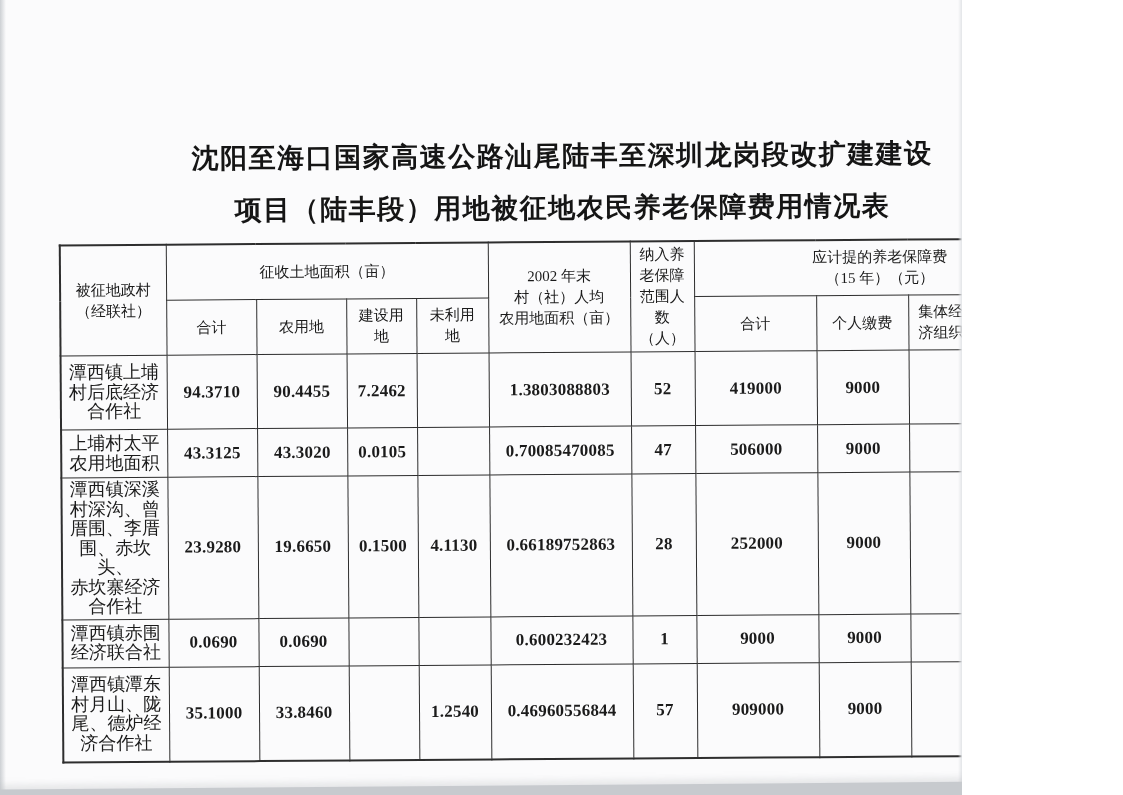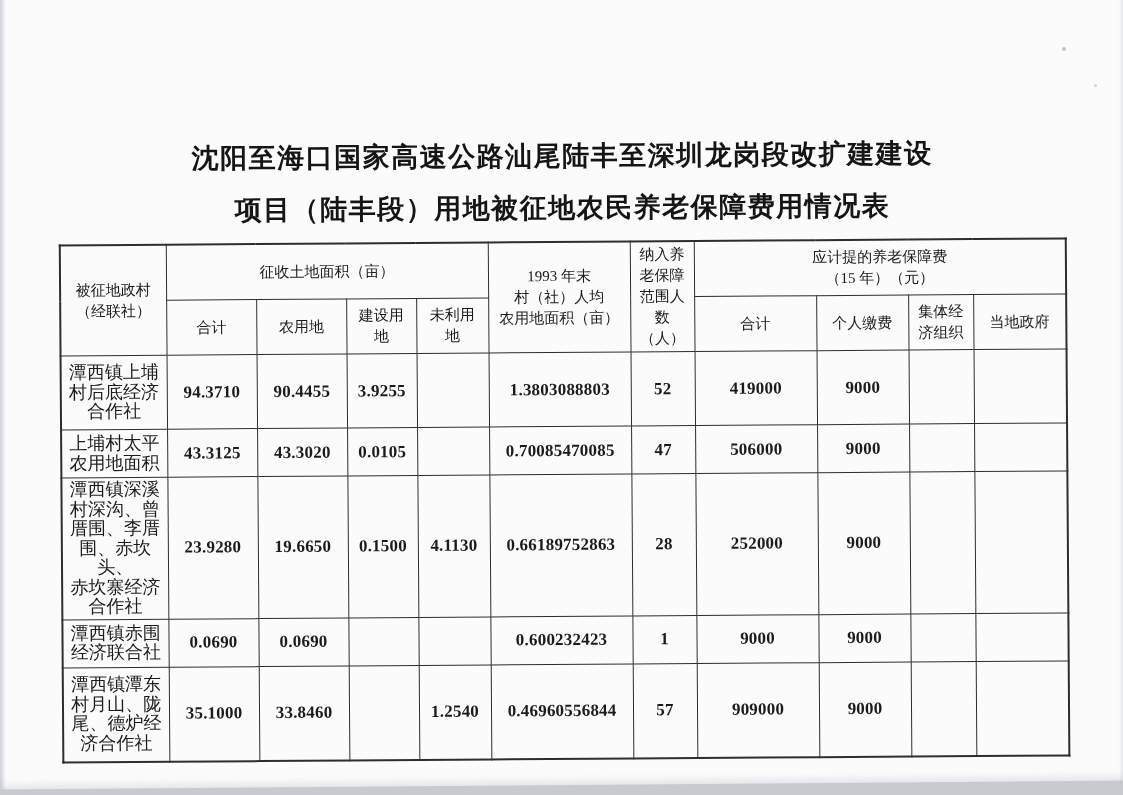--- a/index.html
+++ b/index.html
@@ -1,20 +1,20 @@
 <!DOCTYPE html>
 <html><head>
 <meta charset="utf-8">
 <style>
   * { margin:0; padding:0; box-sizing:border-box; }
   html,body { background:#ffffff; }
   body { font-family:"Liberation Serif", serif; color:#1b1b1b; }
 
   .scan-page {
-    position:relative; width:1123px; height:795px;
+    position:relative; width:962px; height:795px;
     background:#fbfbfc; overflow:hidden;
   }
   
   .edge-left {
     position:absolute; left:0; top:0; width:6px; height:100%;
     background:linear-gradient(90deg,#cdd0d4,rgba(255,255,255,0));
   }
   .edge-bottom {
     position:absolute; left:-10px; bottom:-7px; width:1145px; height:17px;
     background:#c7cace; transform:rotate(-0.45deg);
@@ -90,21 +90,21 @@
           <col style="width:122px">
           <col style="width:92px">
         <col style="width:65px">
           <col style="width:93px">
       </colgroup>
       <thead>
         <tr class="hdr-a">
           <th rowspan="2" class="prewrap">被征地政村
 （经联社）</th>
           <th colspan="4">征收土地面积（亩）</th>
-          <th rowspan="2" class="prewrap">1993 年末
+          <th rowspan="2" class="prewrap">2002 年末
 村（社）人均
 农用地面积（亩）</th>
           <th rowspan="2" class="prewrap">纳入养
 老保障
 范围人
 数（人）</th>
           <th colspan="4" class="prewrap">应计提的养老保障费
 （15 年）（元）</th>
         </tr>
         <tr class="hdr-b">
@@ -121,21 +121,21 @@
           <th>当地政府</th>
         </tr>
       </thead>
       <tbody>
         <tr class="r1">
           <td class="name prewrap">潭西镇上埔
 村后底经济
 合作社</td>
           <td class="num">94.3710</td>
           <td class="num">90.4455</td>
-          <td class="num">3.9255</td>
+          <td class="num">7.2462</td>
           <td class="num"></td>
           <td class="num">1.3803088803</td>
           <td class="num">52</td>
           <td class="num">419000</td>
           <td class="num">9000</td>
           <td class="num"></td>
           <td class="num"></td>
         </tr>
         <tr class="r2">
           <td class="name prewrap">上埔村太平

